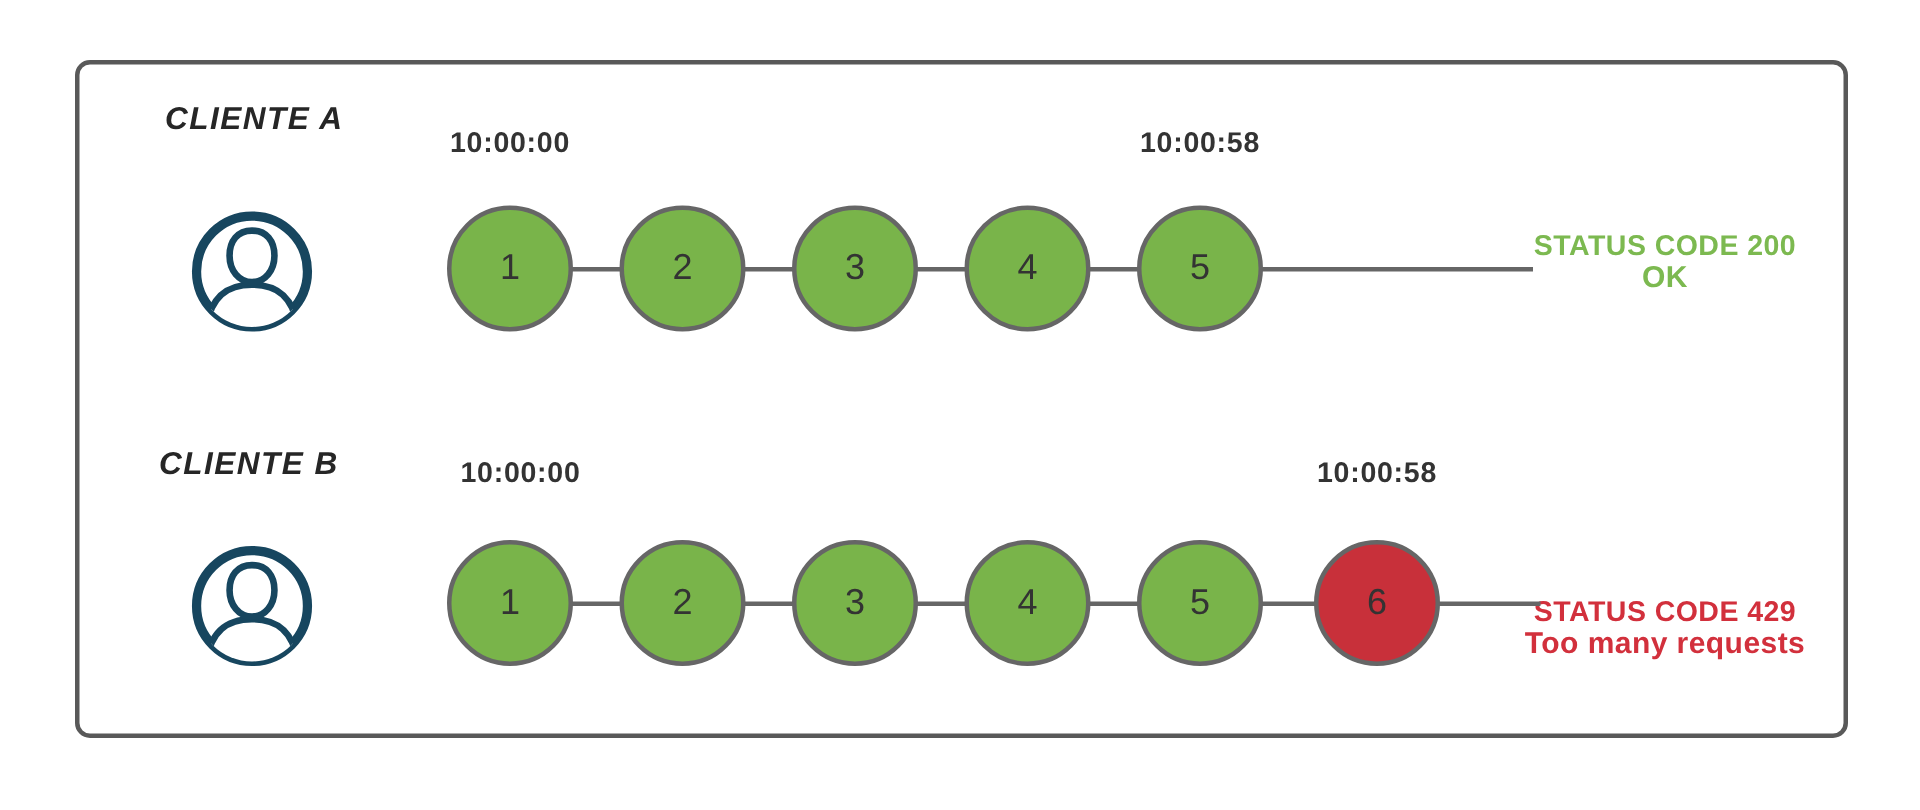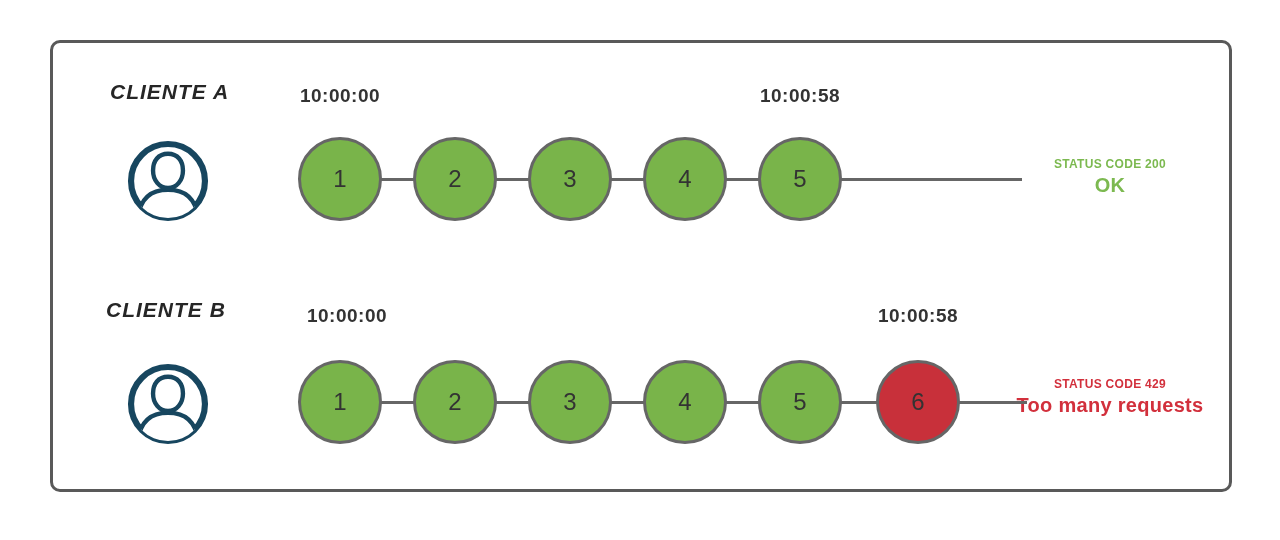--- a/index.html
+++ b/index.html
@@ -26,33 +26,33 @@
     position:absolute;width:78px;height:78px;border-radius:50%;
     border:3px solid #666666;z-index:2;display:flex;align-items:center;justify-content:center;
     font-size:24px;color:#333333;box-sizing:content-box;
   }
   .circle.ok{background:#79B44A;}
   .circle.blocked{background:#C8303A;}
   .status{
     position:absolute;width:220px;transform:translateX(-50%);text-align:center;
     font-weight:bold;line-height:21px;letter-spacing:0.3px;
   }
-  .status .l1{font-size:12px;}
+  .status .l1{font-size:19px;}
   .status .l2{font-size:20px;}
   .status.ok{color:#7CB950;}
-  .status.err{color:#D2303C;}
+  .status.err{color:#D2303C;margin-top:24px;}
   .avatar{position:absolute;width:88px;height:88px;z-index:2;}
 </style>
 </head>
 <body>
 
 <div class="stage">
   <div class="frame"></div>
 
-  <div class="client-label" style="left:110px;top:80px;">CLIENTE A</div>
+  <div class="client-label" style="left:110px;top:68px;">CLIENTE A</div>
 
   <div class="ts" style="left:340px;top:85px;">10:00:00</div>
   <div class="ts" style="left:800px;top:85px;">10:00:58</div>
 
   <svg class="avatar" style="left:124px;top:137px;" viewBox="0 0 100 100" aria-hidden="true">
     <defs>
         <clipPath id="avclipA">
           <circle cx="50" cy="50" r="42"></circle>
         </clipPath>
       </defs>

